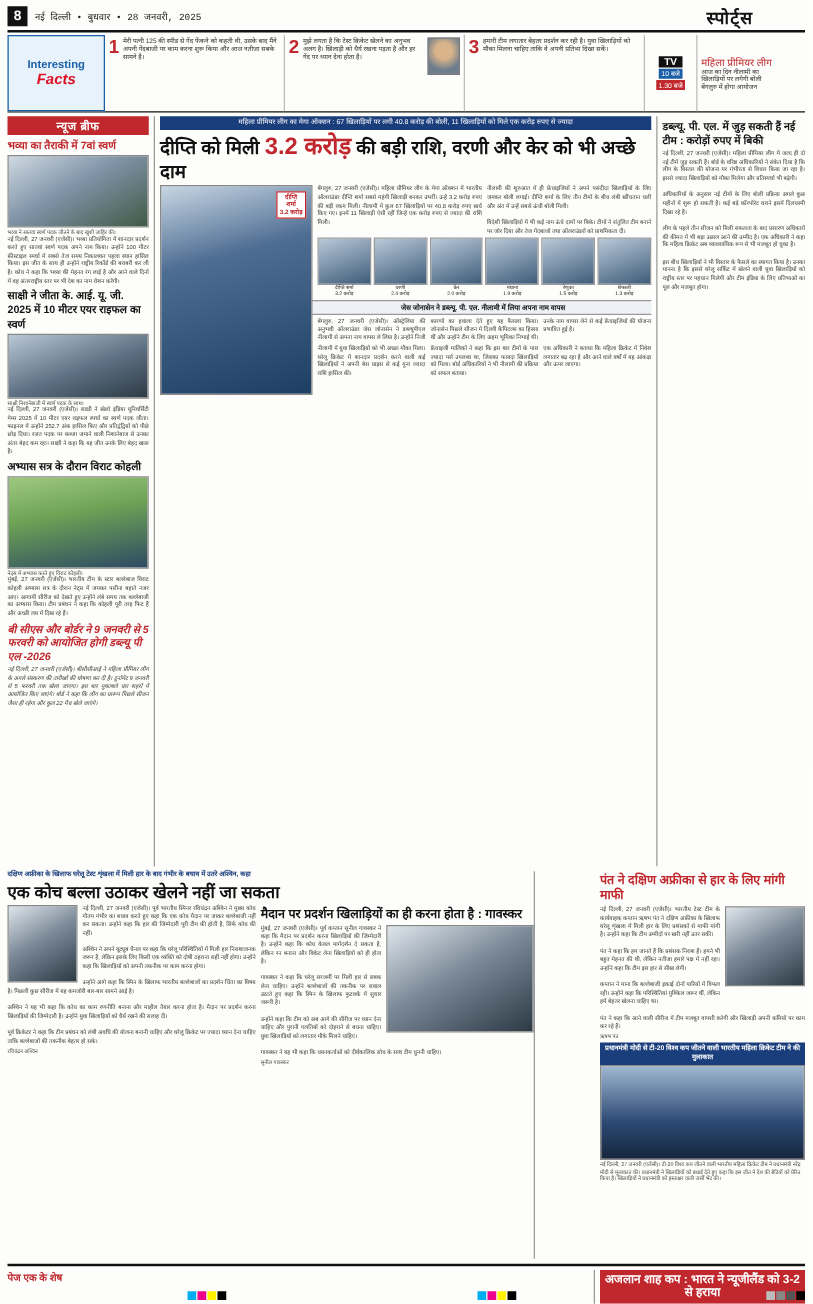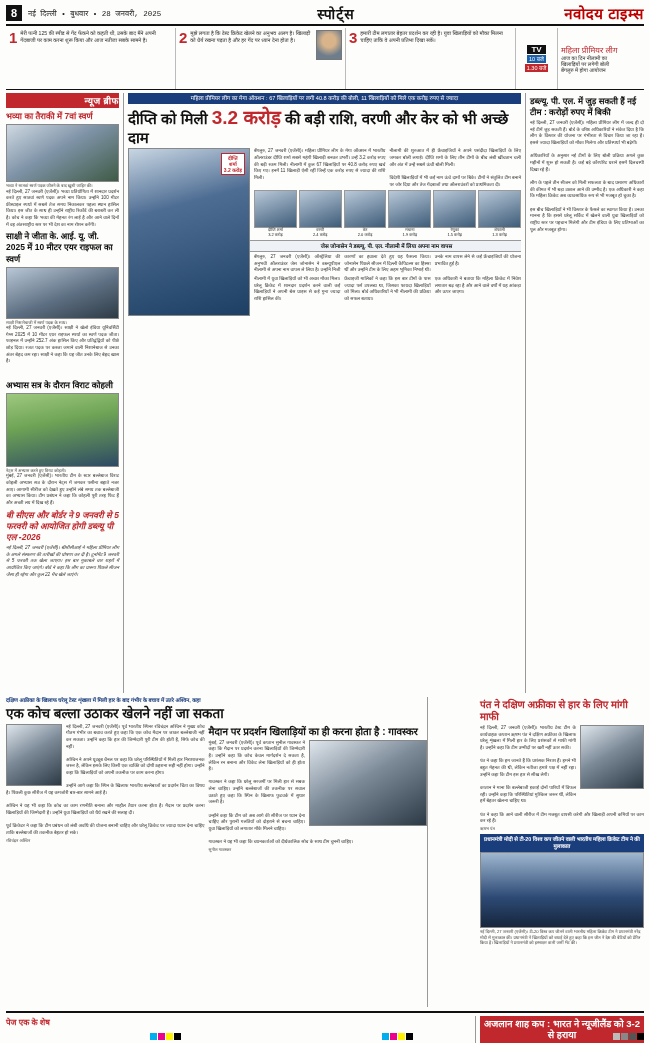--- a/index.html
+++ b/index.html
@@ -106,21 +106,21 @@
     display: flex;
     margin-top: 3px;
     height: 600px;
   }
   .col-left { width: 118px; border-right: 1px solid #999; padding-right: 4px; }
   .col-mid  { flex: 1; padding: 0 4px; border-right: 1px solid #999; }
   .col-right{ width: 118px; padding-left: 4px; }
 
   .brief-head {
     background: #c0282d; color: #fff; font-size: 9px; font-weight: bold;
-    text-align: right; padding: 1px 0; letter-spacing: .5px;
+    text-align: center; padding: 1px 0; letter-spacing: .5px;
   }
   .hl-red { color: #c0282d; font-weight: bold; font-size: 8.5px; line-height: 1.3; margin: 3px 0 2px; }
   .hl-black { font-weight: bold; font-size: 8.5px; line-height: 1.3; margin: 3px 0 2px; }
   .body-txt { font-size: 4.6px; line-height: 1.45; color: #333; text-align: justify; }
   .body-txt.cols2 { column-count: 2; column-gap: 4px; }
   .body-txt.cols3 { column-count: 3; column-gap: 4px; }
 
   .photo {
     width: 100%;
     background: linear-gradient(160deg,#8fa3b6,#4a5b6b);
@@ -213,24 +213,27 @@
 <body>
 
 <div class="edge-bar"></div>
 
 <div class="page">
 
   <div class="masthead">
     <div class="page-num">8</div>
     <div class="mh-left">नई दिल्ली • बुधवार • 28 जनवरी, 2025</div>
     <div class="mh-center">स्पोर्ट्स</div>
-    <div class="mh-right">नवोदय टाइम्स</div>
   </div>
 
   <div class="topstrip">
+    <div class="facts-logo">
+      <span>Interesting</span>
+      <span class="f2">Facts</span>
+    </div>
 
     <div class="fact-item">
       <span class="fact-num">1</span>
       <span>मेरी पत्नी 125 की स्पीड से गेंद फेंकने को कहती थी, उसके बाद मैंने अपनी गेंदबाजी पर काम करना शुरू किया और आज नतीजा सबके सामने है।</span>
     </div>
     <div class="fact-item">
       <span class="fact-num">2</span>
       <span>मुझे लगता है कि टेस्ट क्रिकेट खेलने का अनुभव अलग है। खिलाड़ी को धैर्य रखना पड़ता है और हर गेंद पर ध्यान देना होता है।</span>
       <span class="fact-thumb"></span>
     </div>
@@ -265,21 +268,21 @@
         <div class="body-txt">नई दिल्ली, 27 जनवरी (एजेंसी)। भव्या प्रतियोगिता में शानदार प्रदर्शन करते हुए सातवां स्वर्ण पदक अपने नाम किया। उन्होंने 100 मीटर फ्रीस्टाइल स्पर्धा में सबसे तेज समय निकालकर पहला स्थान हासिल किया। इस जीत के साथ ही उन्होंने राष्ट्रीय रिकॉर्ड की बराबरी कर ली है। कोच ने कहा कि भव्या की मेहनत रंग लाई है और आने वाले दिनों में वह अंतरराष्ट्रीय स्तर पर भी देश का नाम रोशन करेंगी।</div>
       </div>
 
       <div style="margin-top:3px;">
         <div class="hl-black">साक्षी ने जीता के. आई. यू. जी. 2025 में 10 मीटर एयर राइफल का स्वर्ण</div>
         <div class="photo p2"></div>
         <div class="cap">साक्षी निशानेबाजी में स्वर्ण पदक के साथ।</div>
         <div class="body-txt">नई दिल्ली, 27 जनवरी (एजेंसी)। साक्षी ने खेलो इंडिया यूनिवर्सिटी गेम्स 2025 में 10 मीटर एयर राइफल स्पर्धा का स्वर्ण पदक जीता। फाइनल में उन्होंने 252.7 अंक हासिल किए और प्रतिद्वंद्वियों को पीछे छोड़ दिया। रजत पदक पर कब्जा जमाने वाली निशानेबाज से उनका अंतर बेहद कम रहा। साक्षी ने कहा कि यह जीत उनके लिए बेहद खास है।</div>
       </div>
 
-      <div style="margin-top:15px;">
+      <div style="margin-top:3px;">
         <div class="hl-black">अभ्यास सत्र के दौरान विराट कोहली</div>
         <div class="photo p3"></div>
         <div class="cap">नेट्स में अभ्यास करते हुए विराट कोहली।</div>
         <div class="body-txt">मुंबई, 27 जनवरी (एजेंसी)। भारतीय टीम के स्टार बल्लेबाज विराट कोहली अभ्यास सत्र के दौरान नेट्स में जमकर पसीना बहाते नजर आए। आगामी सीरीज को देखते हुए उन्होंने लंबे समय तक बल्लेबाजी का अभ्यास किया। टीम प्रबंधन ने कहा कि कोहली पूरी तरह फिट हैं और अच्छी लय में दिख रहे हैं।</div>
       </div>
 
       <div style="margin-top:3px;font-style:italic;">
         <div class="hl-red">बी सीएस और बोर्डर ने 9 जनवरी से 5 फरवरी को आयोजित होगी डब्ल्यू पी एल -2026</div>
         <div class="body-txt">नई दिल्ली, 27 जनवरी (एजेंसी)। बीसीसीआई ने महिला प्रीमियर लीग के अगले संस्करण की तारीखों की घोषणा कर दी है। टूर्नामेंट 9 जनवरी से 5 फरवरी तक खेला जाएगा। इस बार मुकाबले चार शहरों में आयोजित किए जाएंगे। बोर्ड ने कहा कि लीग का प्रारूप पिछले सीजन जैसा ही रहेगा और कुल 22 मैच खेले जाएंगे।</div>
       </div>

